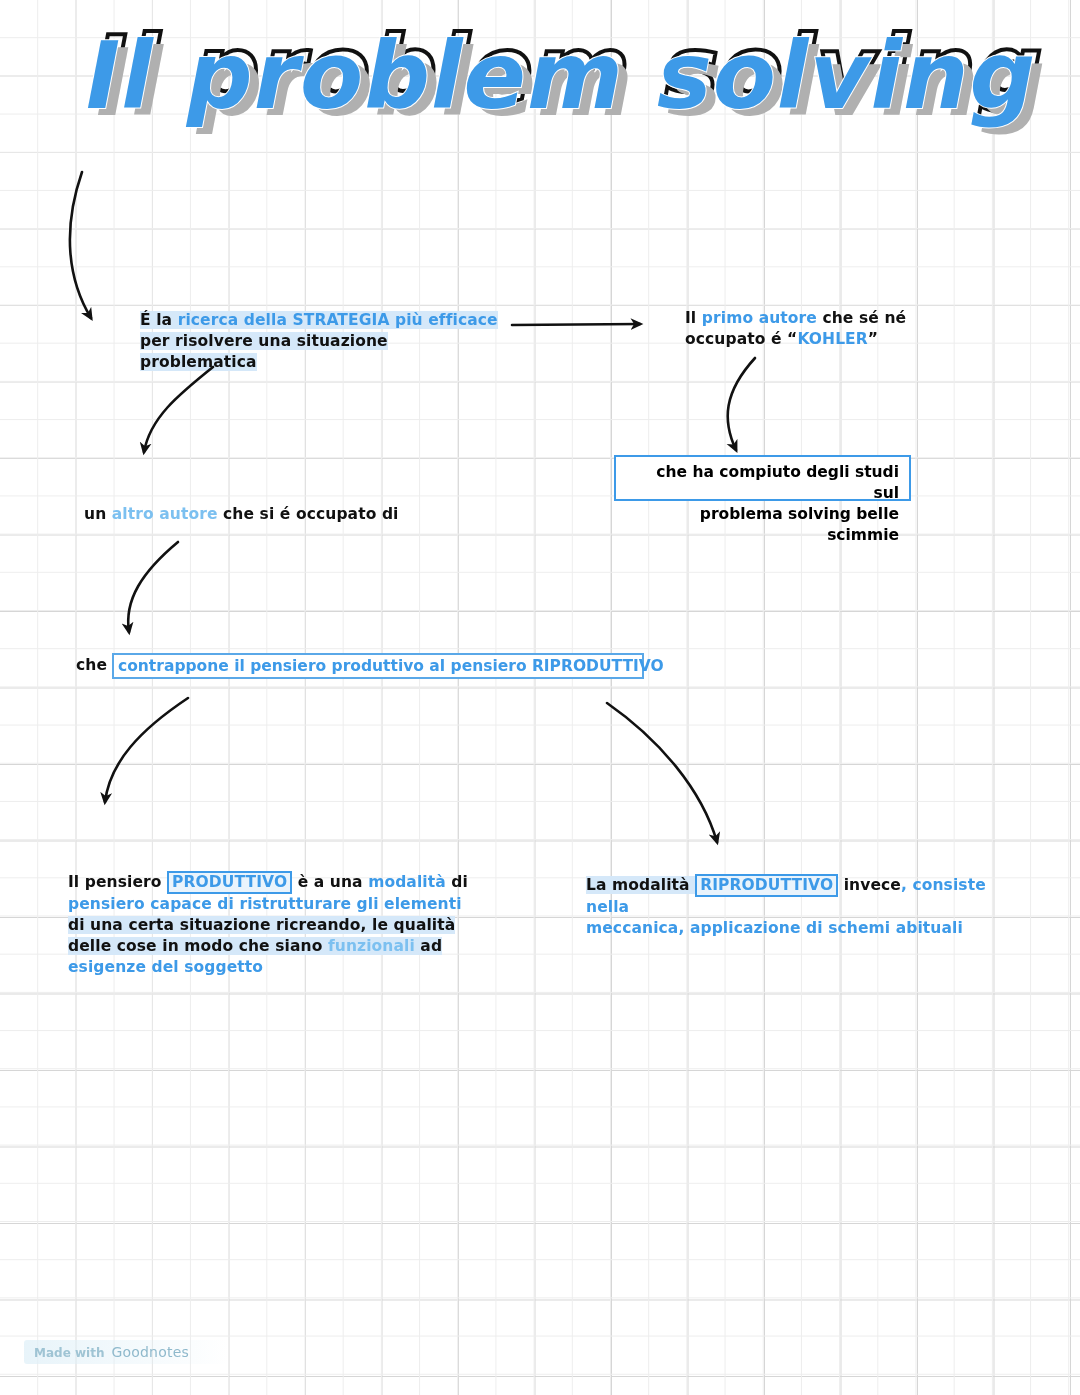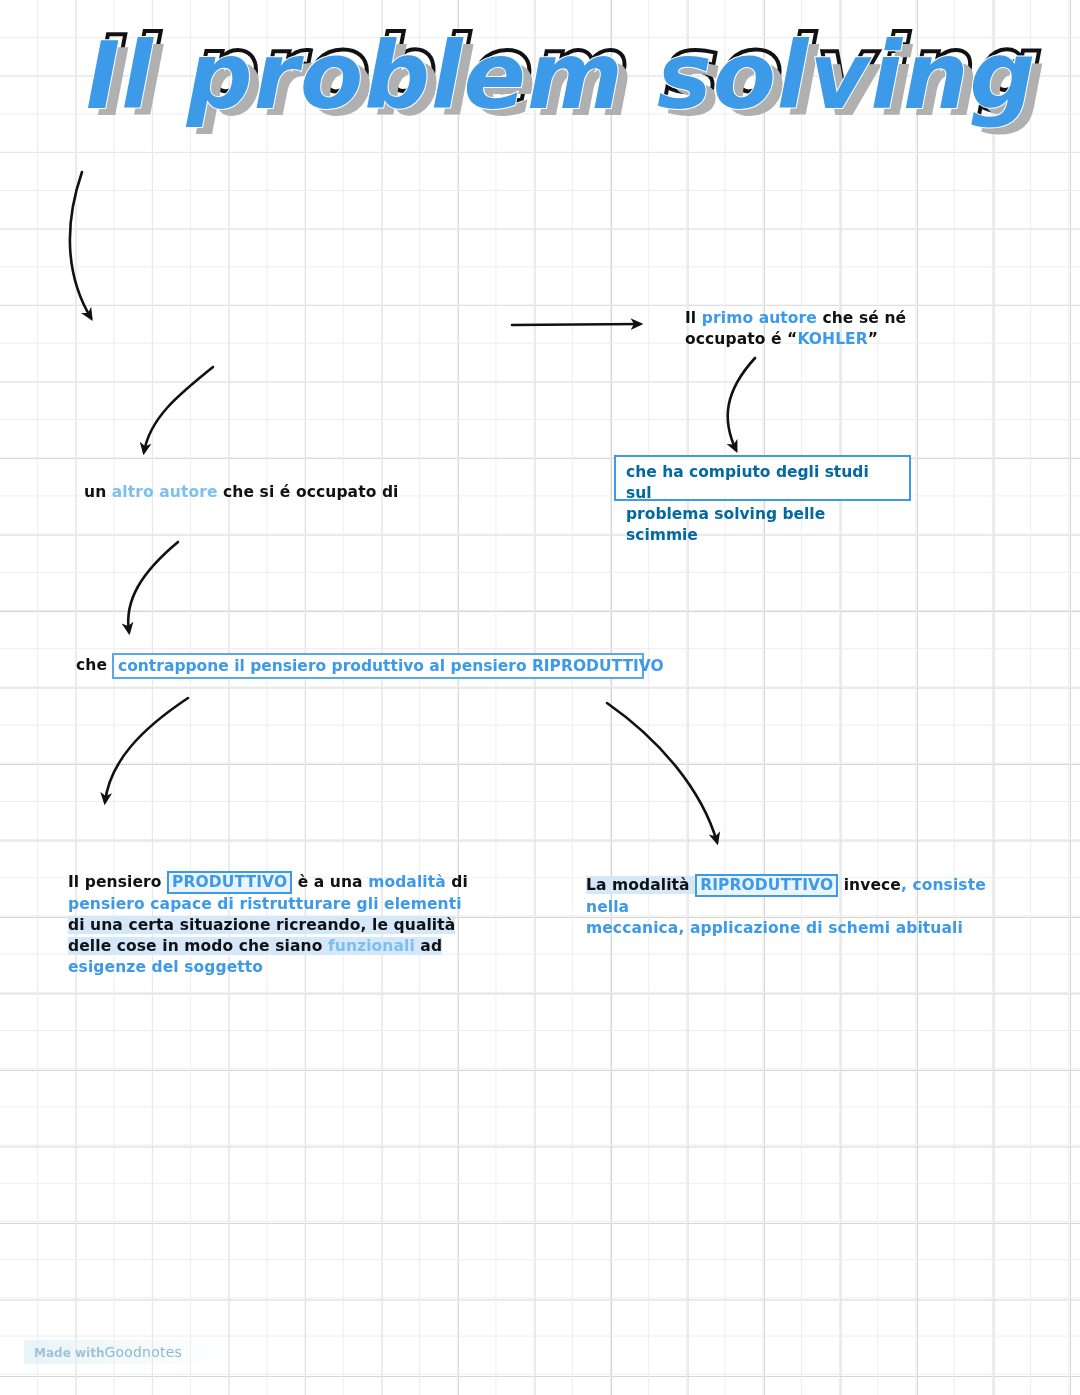--- a/index.html
+++ b/index.html
@@ -96,23 +96,24 @@
   }
 
   .note-box {
     position: absolute;
     border: 2px solid #3d9ae8;
     background: #ffffff;
     font-family: "DejaVu Sans", sans-serif;
     font-size: 15.5px;
     font-weight: bold;
     line-height: 21px;
-    color: #0369a1;
+    color: #000000;
     padding: 5px 10px;
     box-sizing: border-box;
+    text-align: right;
   }
 
   .line-box {
     position: absolute;
     border: 2px solid #5aa8e8;
     background: #ffffff;
     box-sizing: border-box;
     padding: 1px 4px 2px 4px;
     font-family: "DejaVu Sans", sans-serif;
     font-size: 15.5px;
@@ -122,20 +123,21 @@
     white-space: nowrap;
   }
 
   
   #watermark {
     position: absolute;
     left: 24px;
     top: 1340px;
     display: flex;
     align-items: baseline;
+    gap: 7px;
     z-index: 3;
     background: linear-gradient(to right, rgba(224,240,248,0.75), rgba(255,255,255,0));
     padding: 4px 40px 4px 10px;
     border-radius: 3px;
   }
   #wm-made {
     font-family: "DejaVu Sans", sans-serif;
     font-size: 12px;
     font-weight: bold;
     color: #9fc4d4;
@@ -184,32 +186,36 @@
 
     <path d="M 607,703 C 660,740 702,790 717,842" fill="none" stroke="#111111" stroke-width="2.6" stroke-linecap="round" marker-end="url(#ah)"></path>
   </svg>
 
   <div id="title-wrap">
     <div class="title-text title-shadow-black">Il problem solving</div>
     <div class="title-text title-shadow-gray">Il problem solving</div>
     <div class="title-text title-main">Il problem solving</div>
   </div>
 
+  <div class="note" style="left:140px; top:310px; width:360px;">
+    <div><span class="hl"><span>É la </span><span class="blue">ricerca della STRATEGIA più efficace</span></span></div>
+    <div><span class="hl">per risolvere una situazione problematica</span></div>
+  </div>
 
   <div class="note" style="left:685px; top:308px; width:300px;">
     <div><span>Il </span><span class="blue">primo autore</span><span> che sé né</span></div>
     <div><span>occupato é </span><span>“</span><span class="blue">KOHLER</span><span>”</span></div>
   </div>
 
   <div class="note-box" style="left:614px; top:455px; width:297px; height:46px;">
     <div>che ha compiuto degli studi sul</div>
     <div>problema solving belle scimmie</div>
   </div>
 
-  <div class="note" style="left:84px; top:482px; width:360px;">
+  <div class="note" style="left:84px; top:504px; width:360px;">
     <div><span>un </span><span class="blue-lt">altro autore</span><span> che si é occupato di</span></div>
   </div>
 
   <div class="note" style="left:76px; top:655px;">
     <span>che</span>
   </div>
   <div class="line-box" style="left:112px; top:653px; width:532px; height:26px;">contrappone il pensiero produttivo al pensiero RIPRODUTTIVO</div>
 
   <div class="note" style="left:68px; top:836px; width:400px;margin-top:35px;">
     <div><span>Il pensiero </span><span class="boxed blue">PRODUTTIVO</span><span> è a una </span><span class="blue">modalità</span><span> di</span></div>

